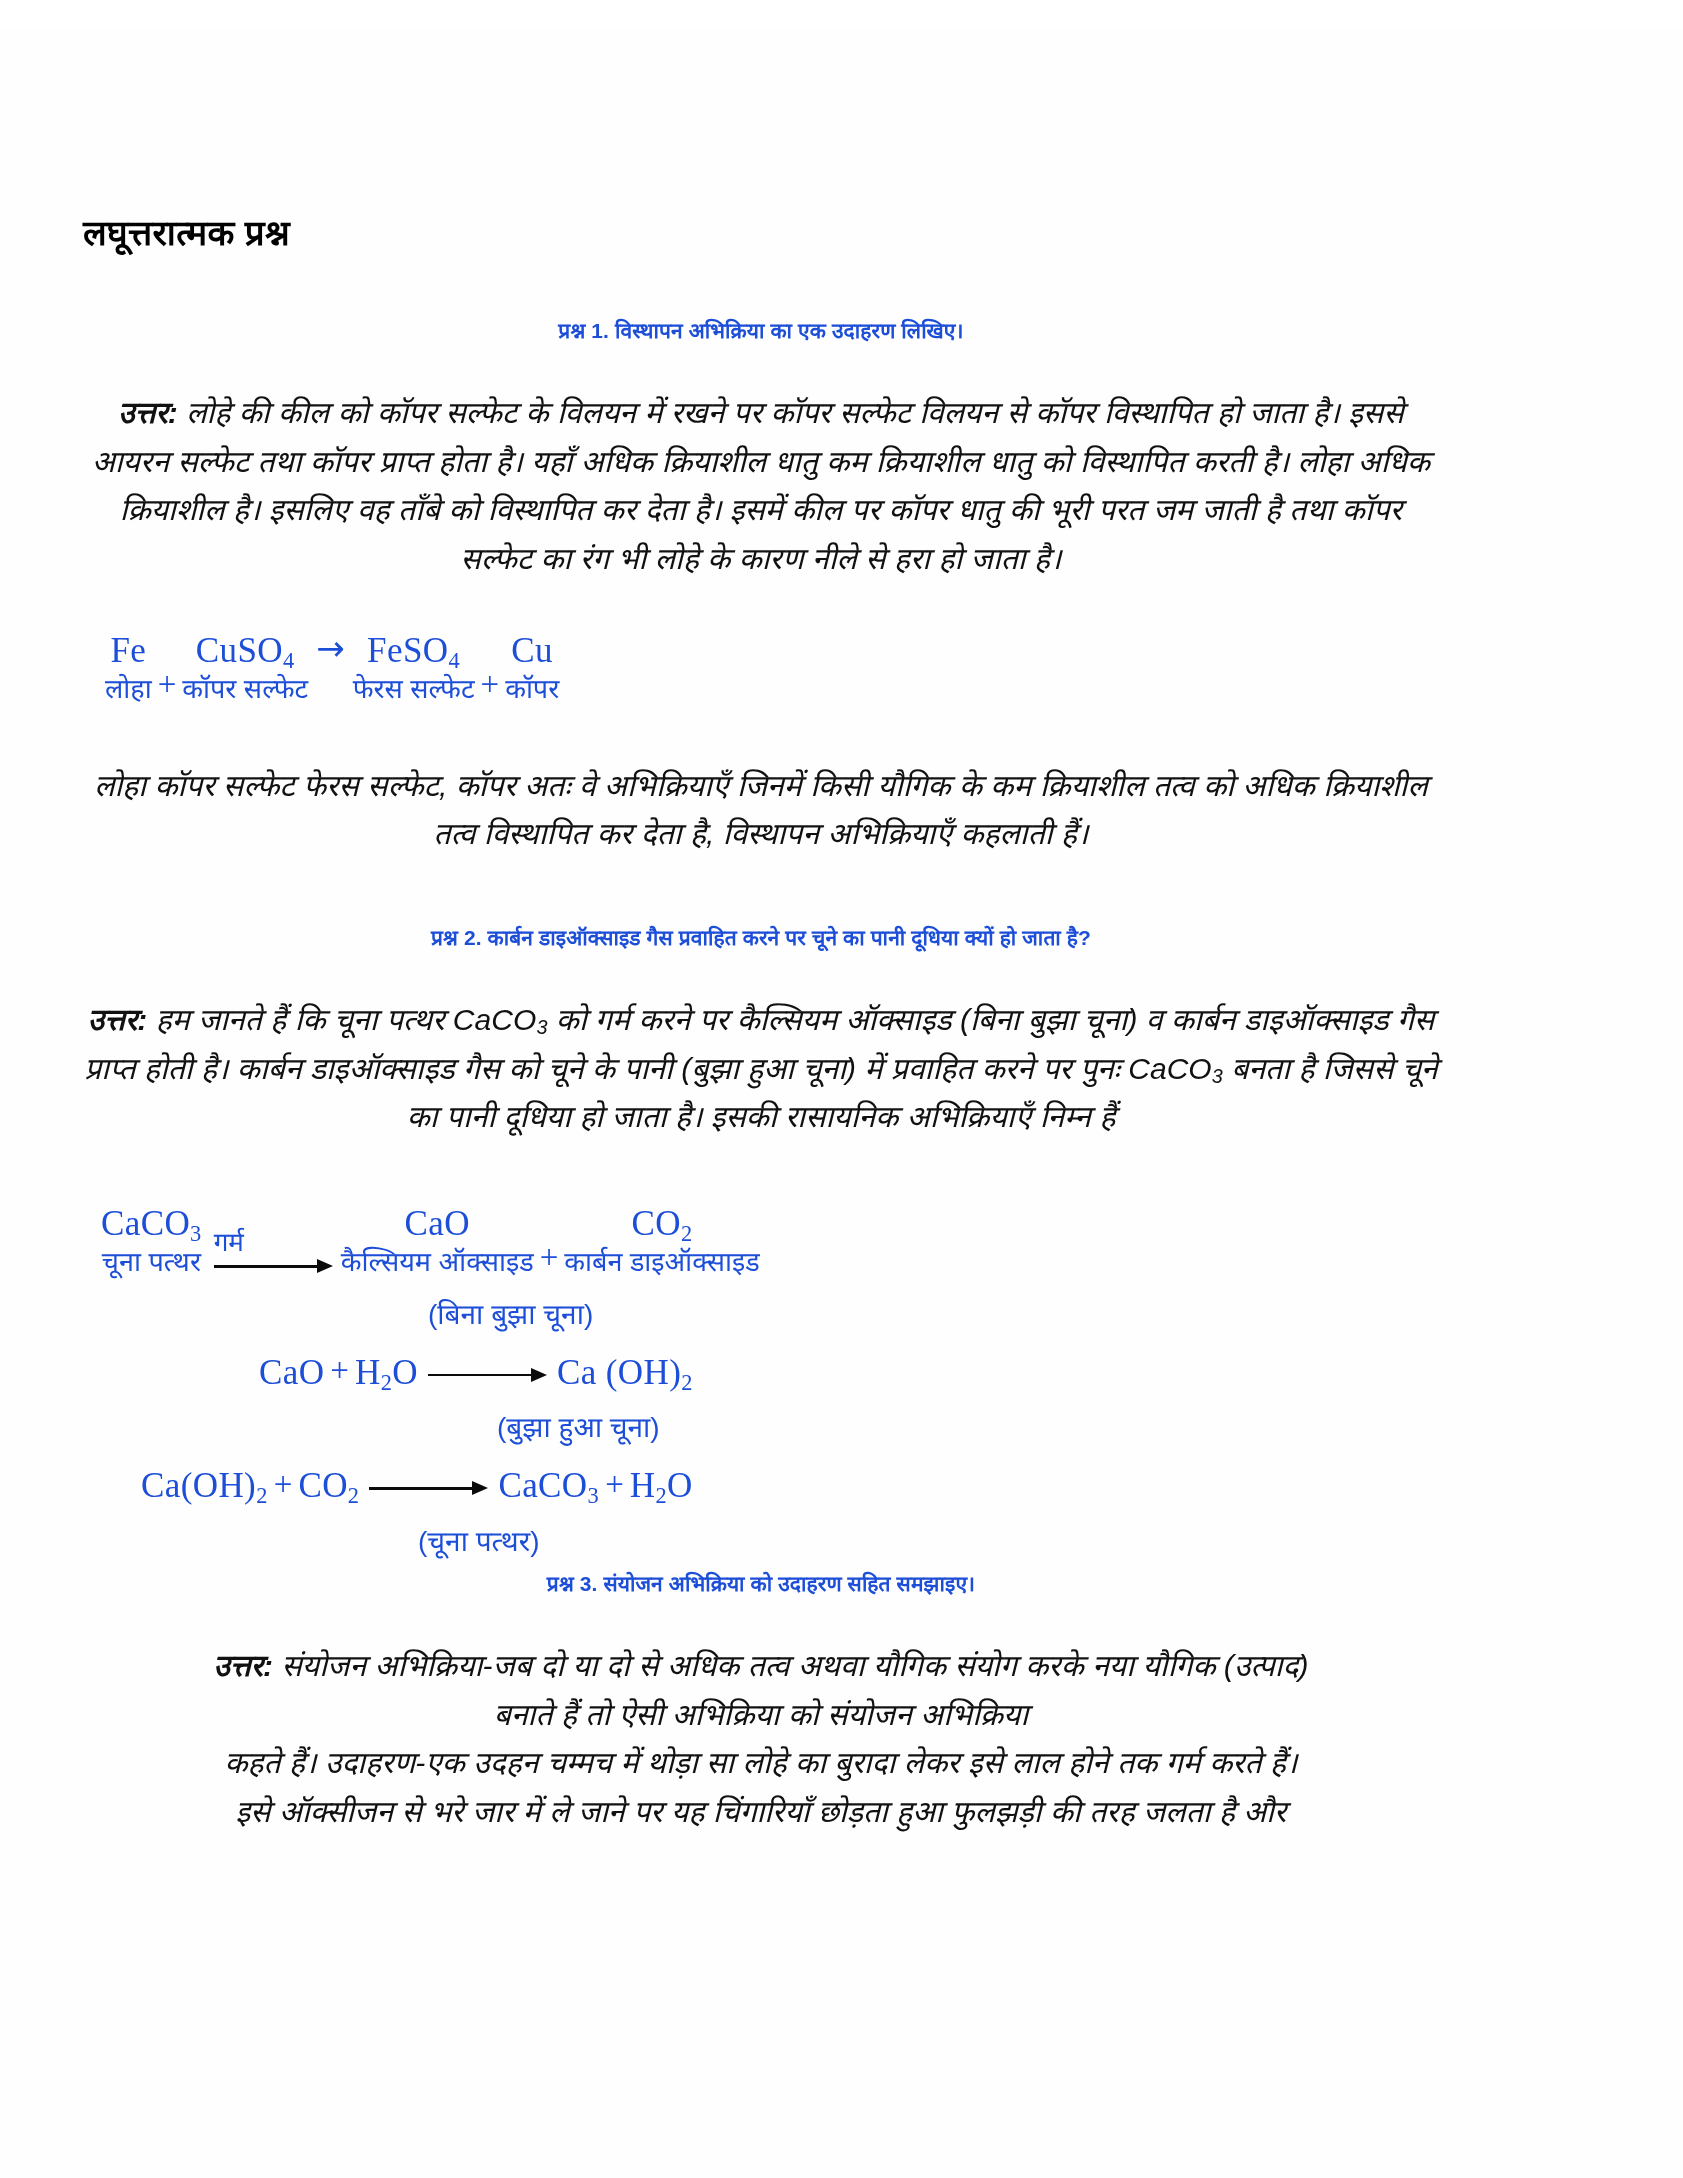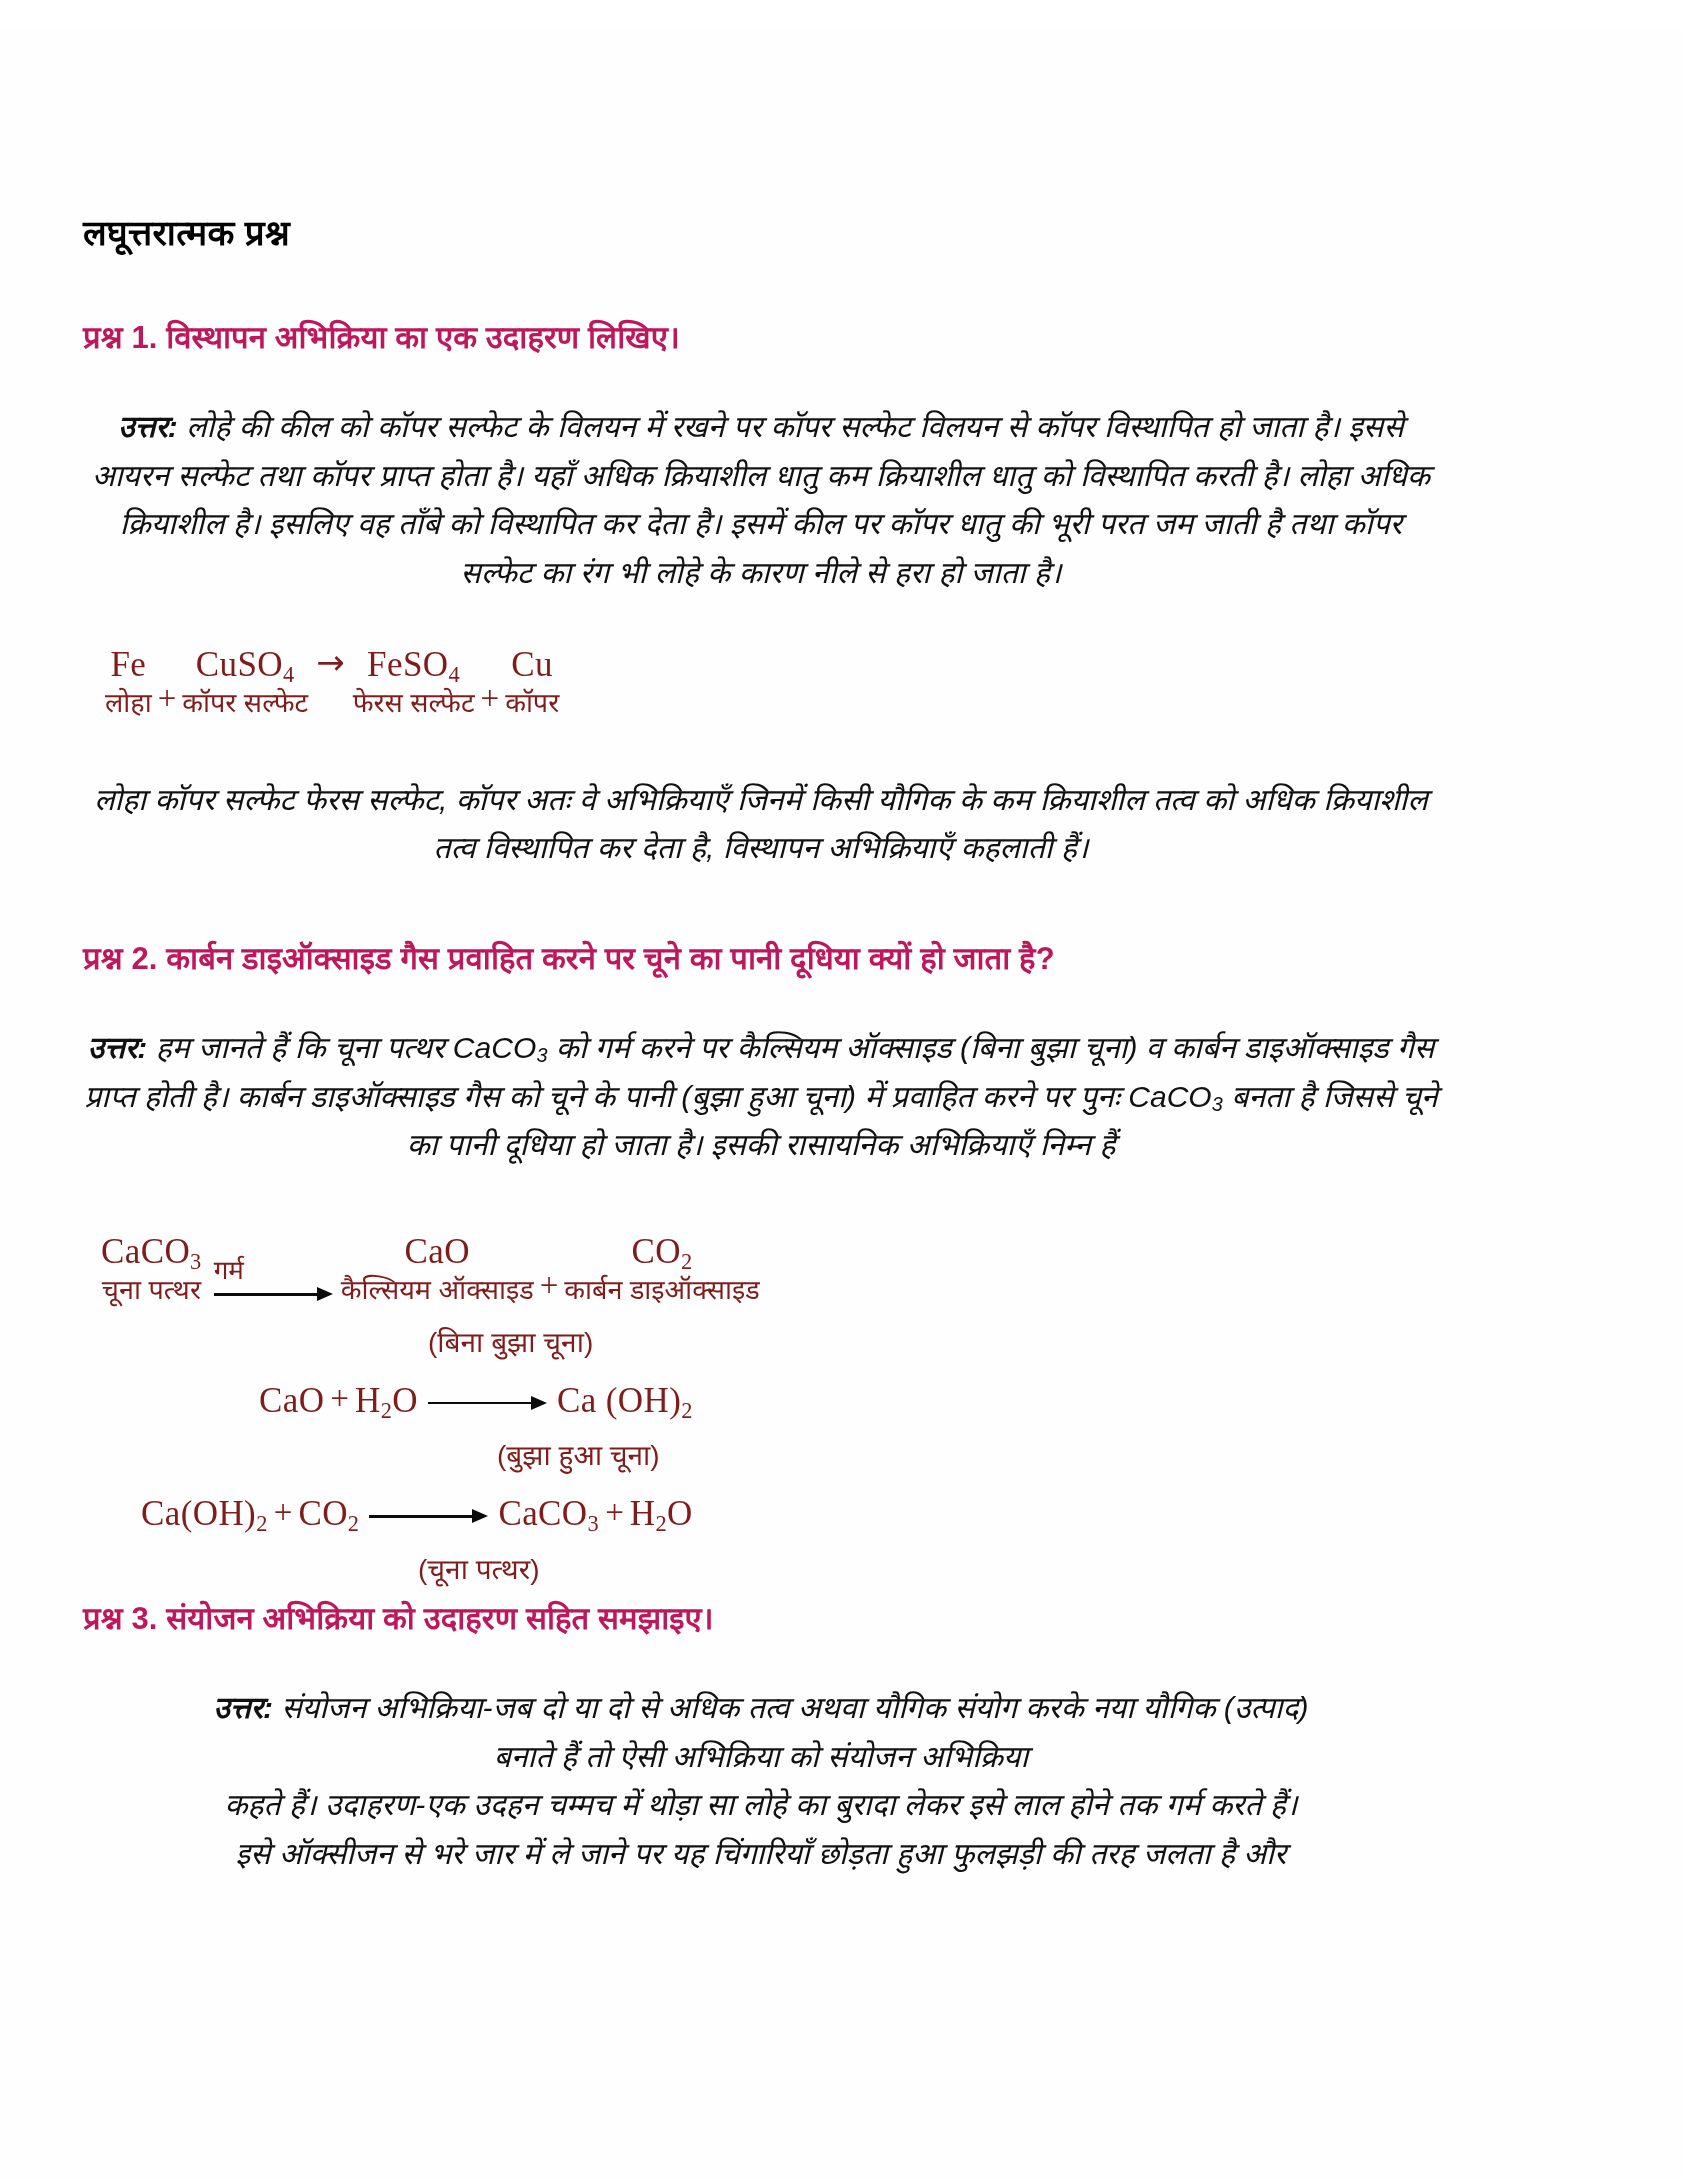--- a/index.html
+++ b/index.html
@@ -32,26 +32,27 @@
   
   .section-title {
     font-size: 35px;
     font-weight: bold;
     letter-spacing: 0.3px;
     margin: 0 0 61px 0;
     line-height: 1.25;
     color: #000;
   }
   .q-heading {
-    font-size: 31px;
+    font-size: 21px;
     font-weight: bold;
     line-height: 1.4;
     margin: 0 0 44px 0;
-    color: #be185d;
+    color: #1d4ed8;
     letter-spacing: 0.1px;
+    text-align: center;
   }
   .q-heading.tight-top {
     margin-top: 0;
   }
 
   
   .answer {
     font-size: 30px;
     line-height: 1.62;
     margin: 0 0 40px 0;
@@ -65,21 +66,21 @@
   }
   .answer sub {
     font-size: 0.66em;
     line-height: 0;
     vertical-align: -0.22em;
   }
 
   
   .eqn-block {
     font-family: "Liberation Serif", "DejaVu Serif", serif;
-    color: #7f1d1d;
+    color: #1d4ed8;
     margin: 34px 0 40px 0;
   }
   .eqn-block.eq1 { margin: 46px 0 55px 22px; }
   .eqn-block.eq2 { margin: 61px 0 10px 18px; }
 
   .eq-row {
     display: flex;
     align-items: flex-end;
     white-space: nowrap;
   }

